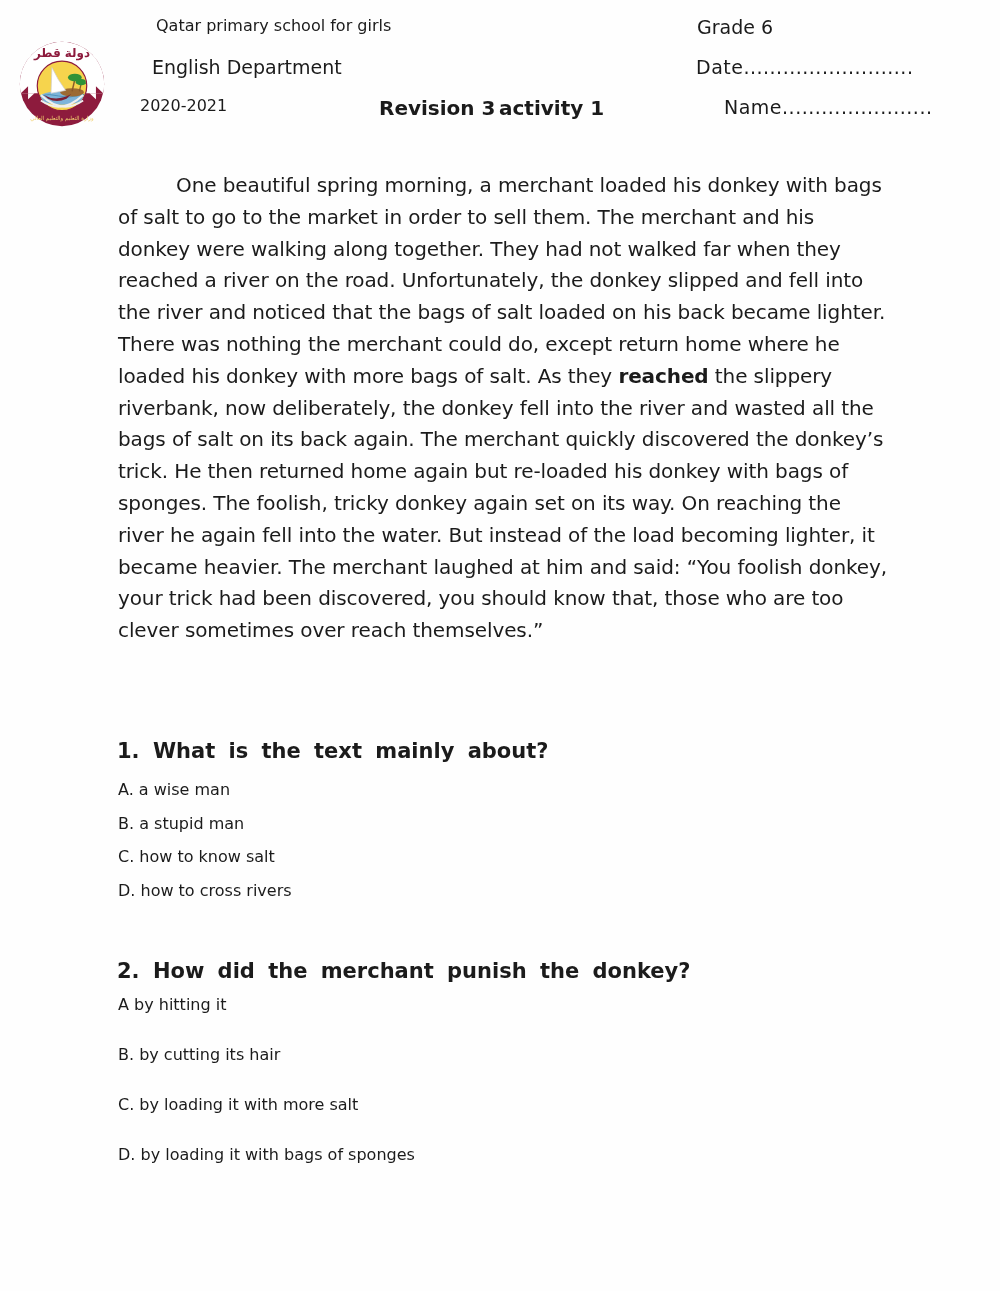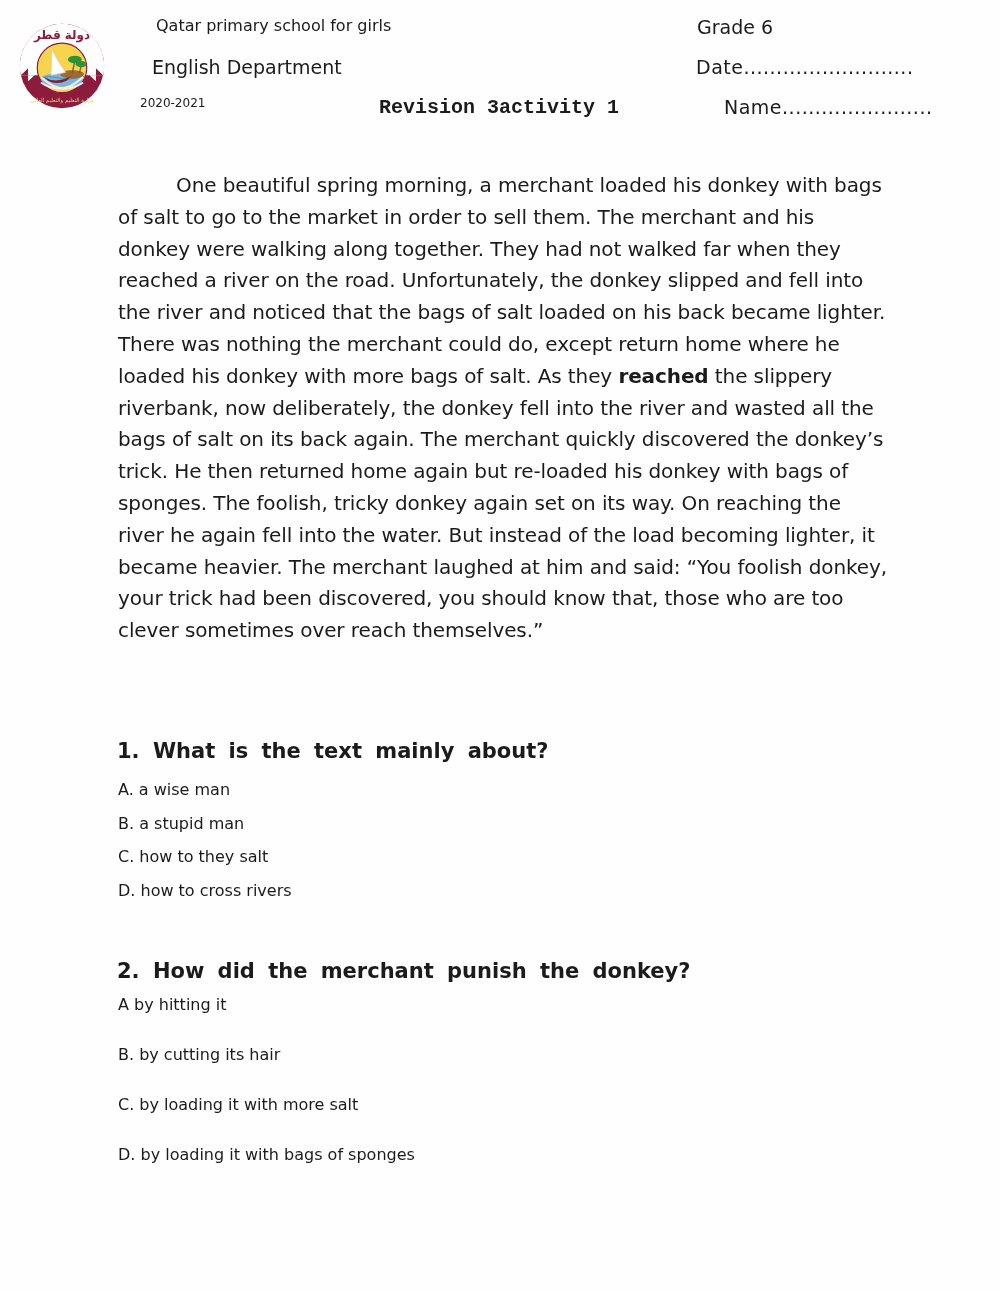--- a/index.html
+++ b/index.html
@@ -6,27 +6,27 @@
   .sheet{
     position:relative;
     width:1000px;
     height:1291px;
     background:#fefefe;
     font-family:"DejaVu Sans", sans-serif;
     color:#1b1b1b;
     overflow:hidden;
   }
   .abs{position:absolute;white-space:nowrap;}
-  .bold{font-weight:bold;font-family:Liberation Mono, monospace;}
+  .bold{font-weight:bold;}
 
   
-  .logo{left:18px;top:21px;width:88px;height:90px;}
+  .logo{left:18px;top:39px;width:88px;height:90px;}
   .school-name{left:156px;top:16px;font-size:16px;}
   .department{left:152px;top:56px;font-size:19px;text-align:right;}
-  .school-year{left:140px;top:96px;font-size:12px;}
+  .school-year{left:140px;top:96px;font-size:16px;}
   .revision{left:379px;top:96px;font-size:20px;}
   .activity{left:499px;top:96px;font-size:20px;}
   .grade{left:697px;top:16px;font-size:19px;}
   .date-field{left:696px;top:56px;font-size:19px;letter-spacing:.5px;}
   .name-field{left:724px;top:96px;font-size:19px;letter-spacing:.5px;}
 
   
   .passage{
     position:absolute;
     left:118px;top:170px;width:772px;
@@ -93,21 +93,21 @@
   <div class="abs grade">Grade 6</div>
   <div class="abs date-field">Date..........................</div>
   <div class="abs name-field">Name.......................</div>
 
   <div class="passage"><span>One beautiful spring morning, a merchant loaded his donkey with bags of salt to go to the market in order to sell them. The merchant and his donkey were walking along together. They had not walked far when they reached a river on the road. Unfortunately, the donkey slipped and fell into the river and noticed that the bags of salt loaded on his back became lighter. There was nothing the merchant could do, except return home where he loaded his donkey with more bags of salt. As they </span><b>reached</b><span> the slippery riverbank, now deliberately, the donkey fell into the river and wasted all the bags of salt on its back again. The merchant quickly discovered the donkey’s trick. He then returned home again but re-loaded his donkey with bags of sponges. The foolish, tricky donkey again set on its way. On reaching the river he again fell into the water. But instead of the load becoming lighter, it became heavier. The merchant laughed at him and said: “You foolish donkey, your trick had been discovered, you should know that, those who are too clever sometimes over reach themselves.”</span></div>
 
   <div class="qtitle q1-title">1. What is the text mainly about?</div>
   <div class="opts q1-opts">
     <div class="opt">A. a wise man</div>
     <div class="opt">B. a stupid man</div>
-    <div class="opt">C. how to they salt</div>
+    <div class="opt">C. how to know salt</div>
     <div class="opt">D. how to cross rivers</div>
   </div>
 
   <div class="qtitle q2-title">2. How did the merchant punish the donkey?</div>
   <div class="opts q2-opts">
     <div class="opt">A by hitting it</div>
     <div class="opt">B. by cutting its hair</div>
     <div class="opt">C. by loading it with more salt</div>
     <div class="opt">D. by loading it with bags of sponges</div>
   </div>

